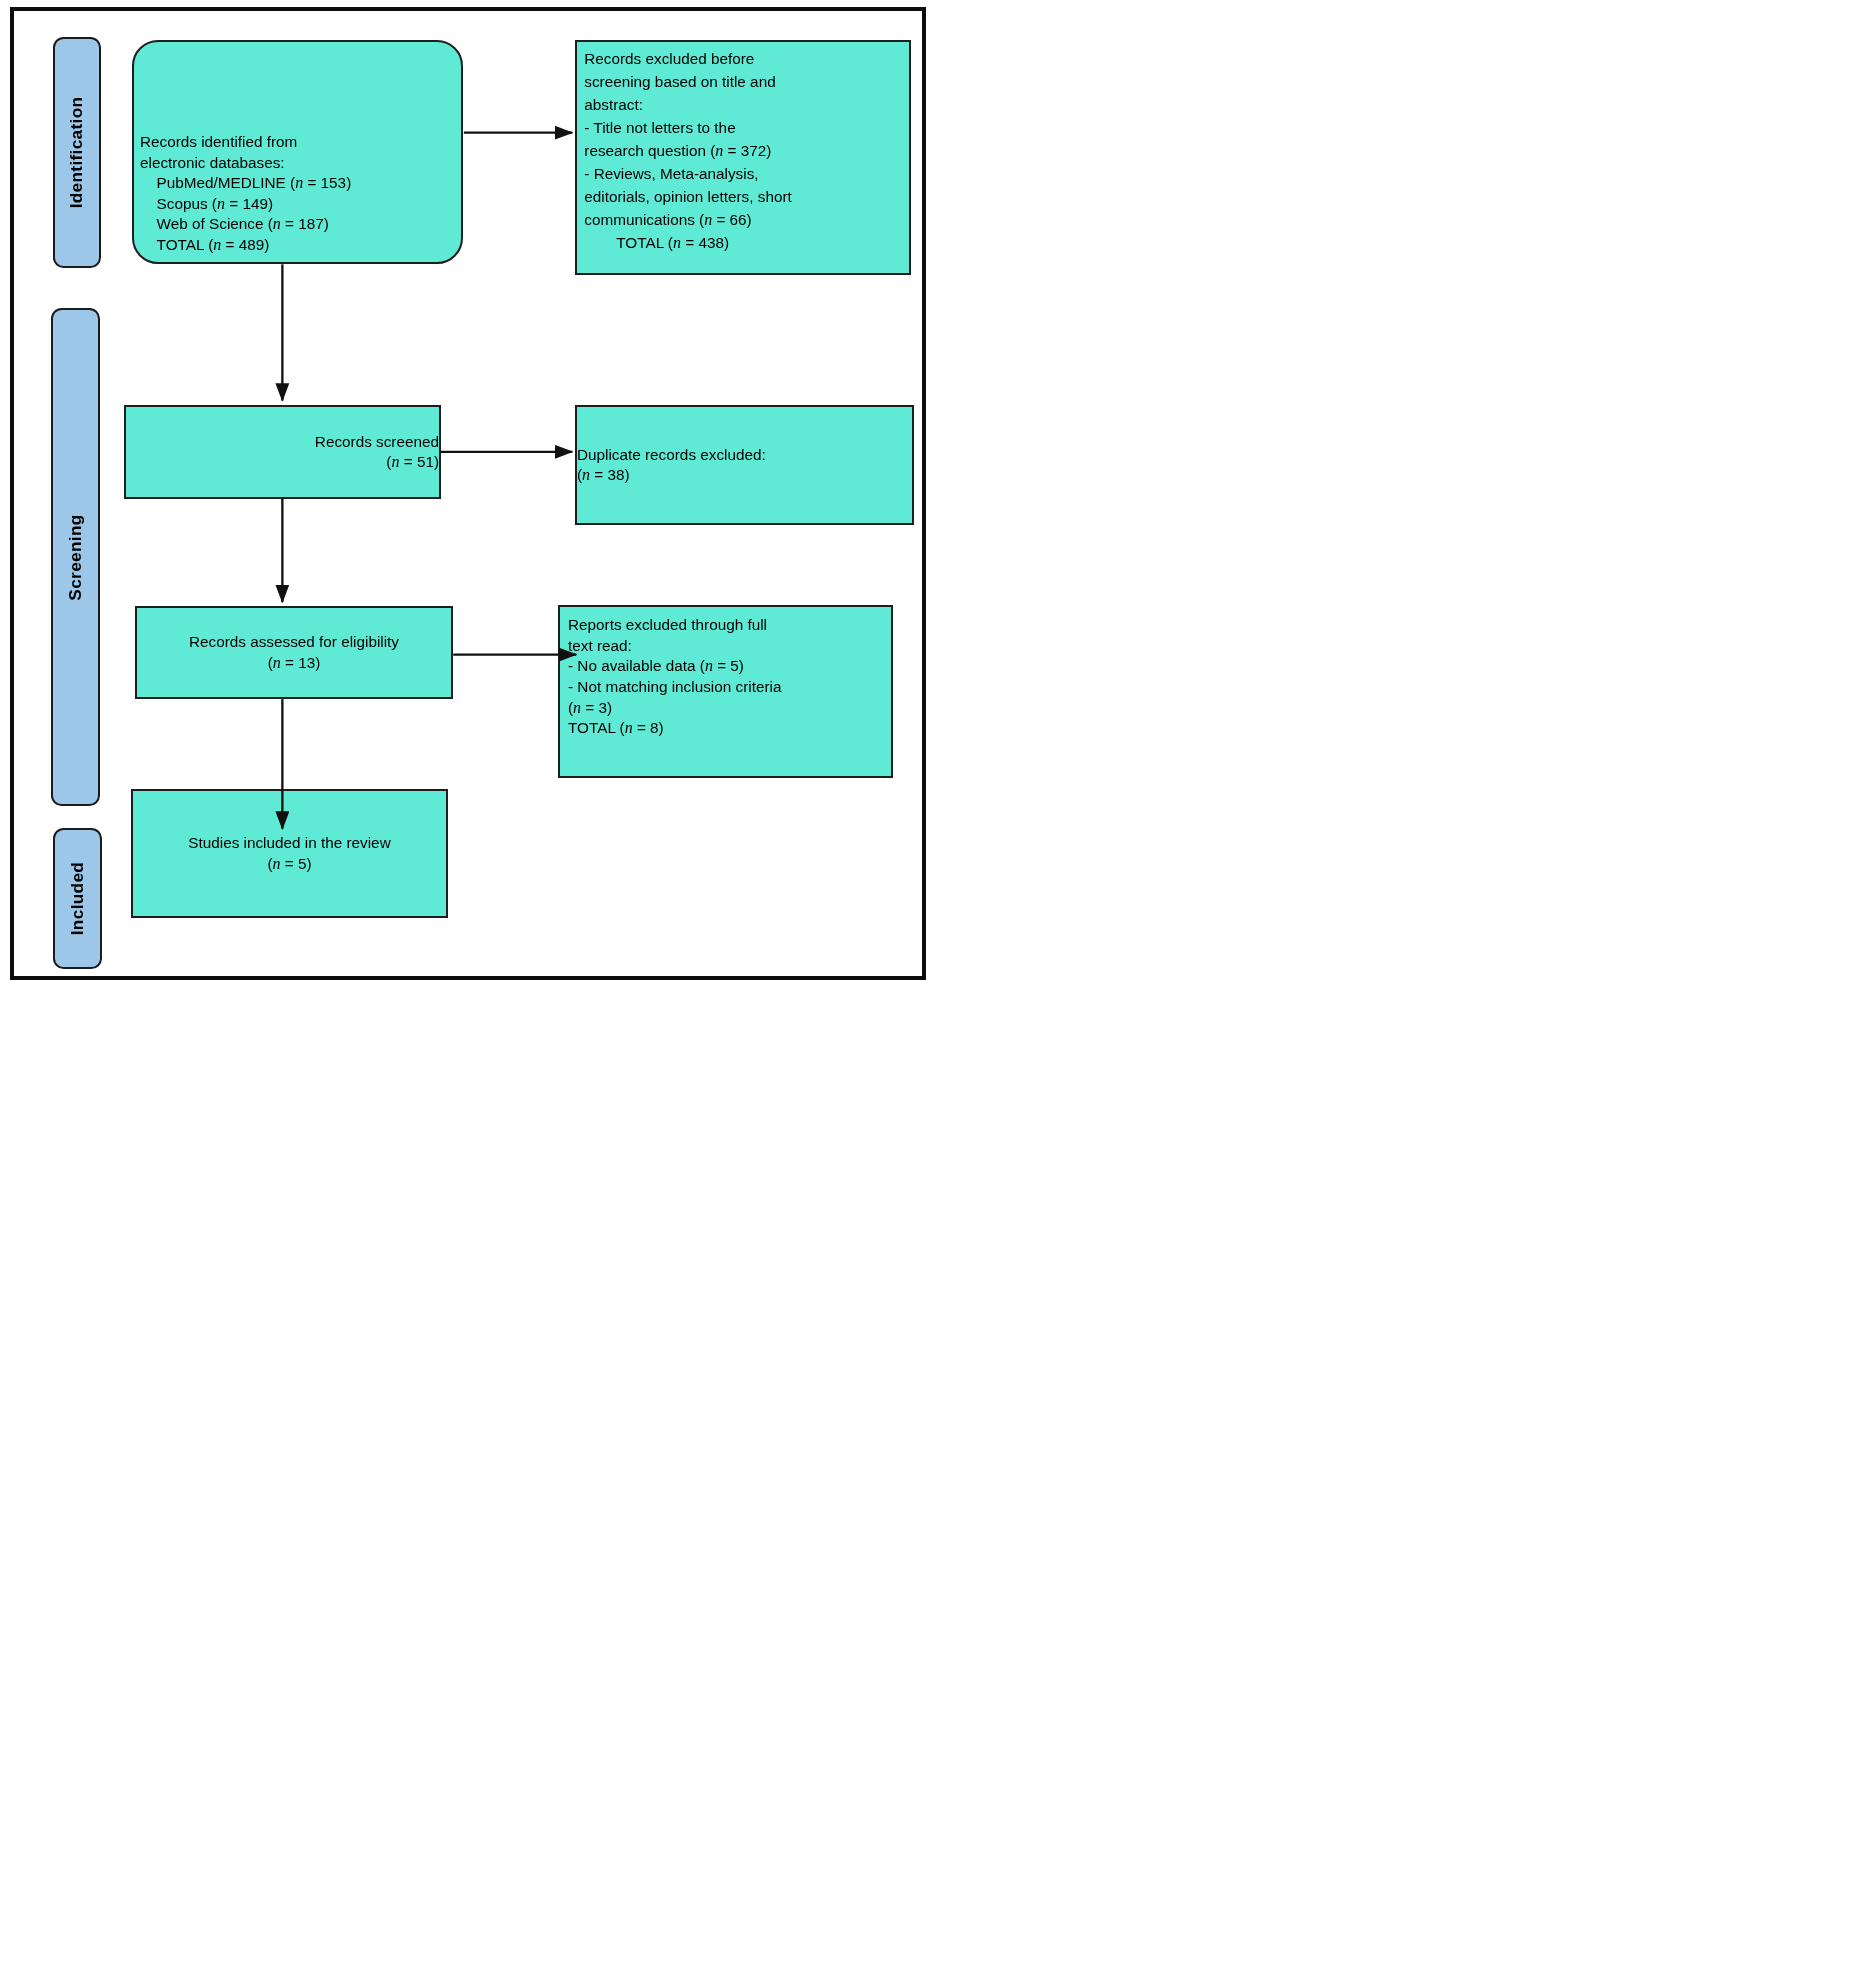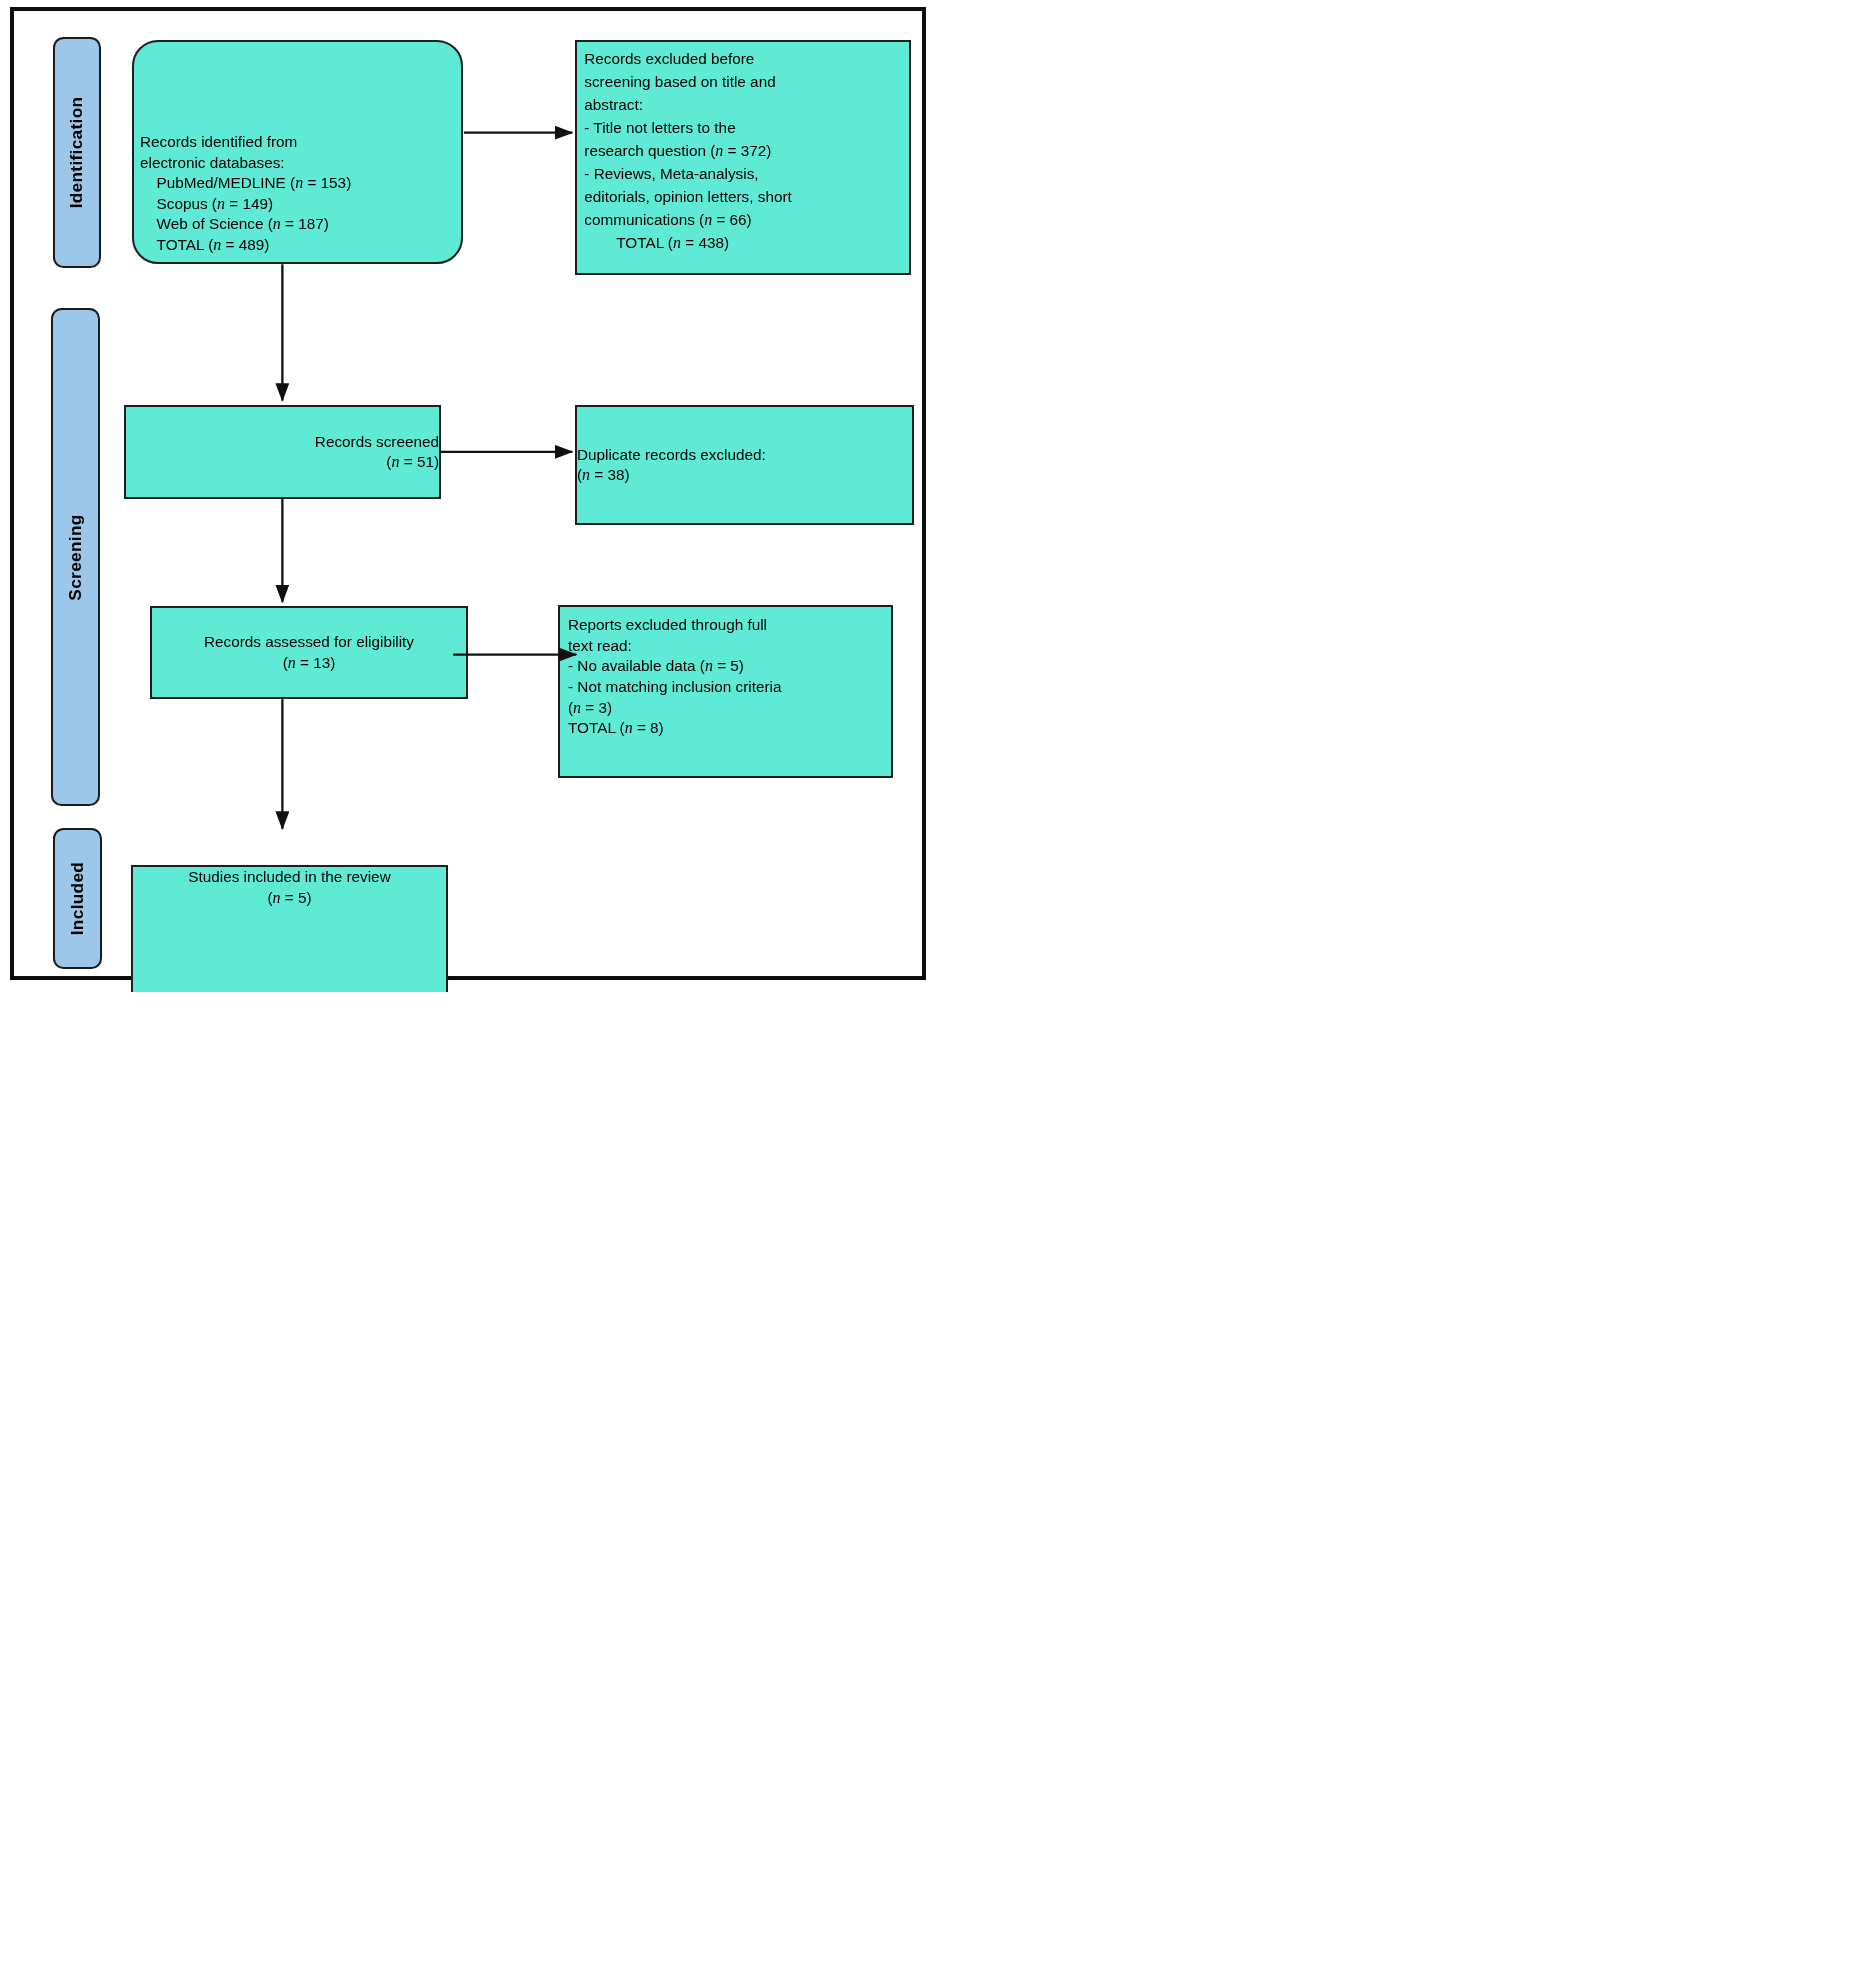--- a/index.html
+++ b/index.html
@@ -79,29 +79,29 @@
   .box-screened {
     left: 110px; top: 394px; width: 317px; height: 94px;
     align-items: flex-end; justify-content: center; text-align: center;
   }
   .box-duplicates {
     left: 561px; top: 394px; width: 339px; height: 120px;
     align-items: flex-start; justify-content: center; text-align: center;
   }
   .box-eligibility {
     left: 121px; top: 595px; width: 318px; height: 93px;
-    align-items: center; justify-content: center; text-align: center; margin-left: 15px;
+    align-items: center; justify-content: center; text-align: center;
   }
   .box-fulltext {
     left: 544px; top: 594px; width: 335px; height: 173px;
     padding: 8px 4px 4px 8px;
   }
   .box-included-studies {
-    left: 117px; top: 854px; width: 317px; height: 148px;
-    align-items: center; text-align: center;
+    left: 117px; top: 778px; width: 317px; height: 129px;
+    align-items: center; justify-content: center; text-align: center;
   }
 
   
   svg.arrows {
     position: absolute;
     left: 0; top: 0;
     width: 935px; height: 992px;
     pointer-events: none;
   }
   svg.arrows line { stroke: #111111; stroke-width: 3.5; }

